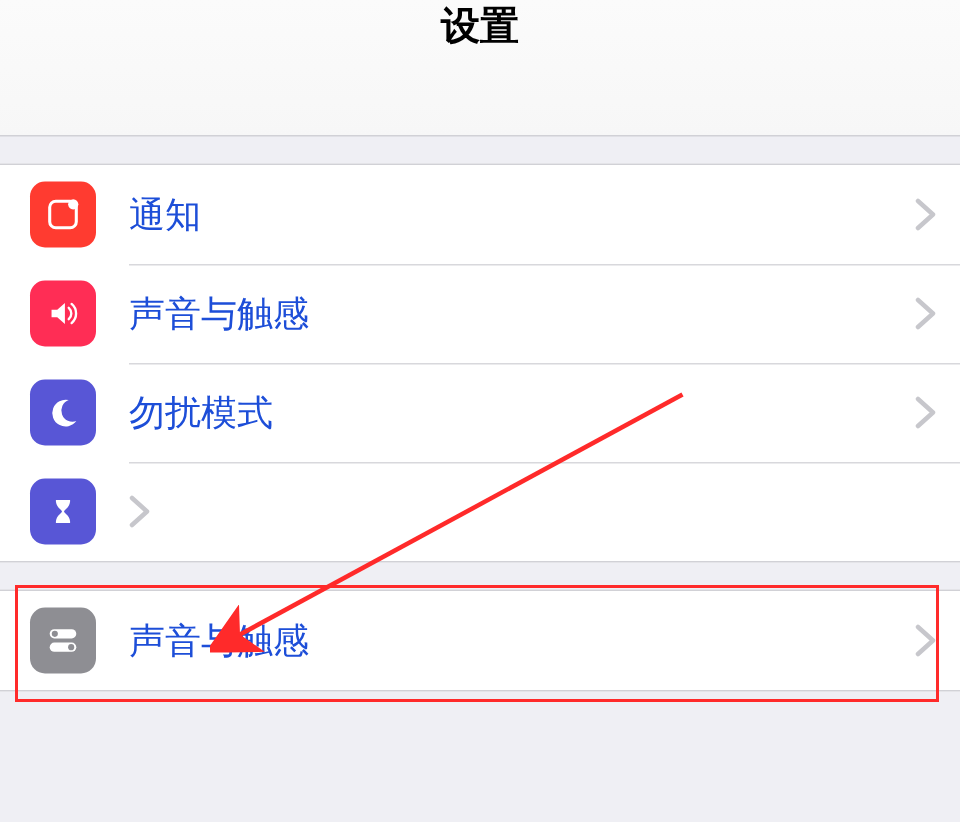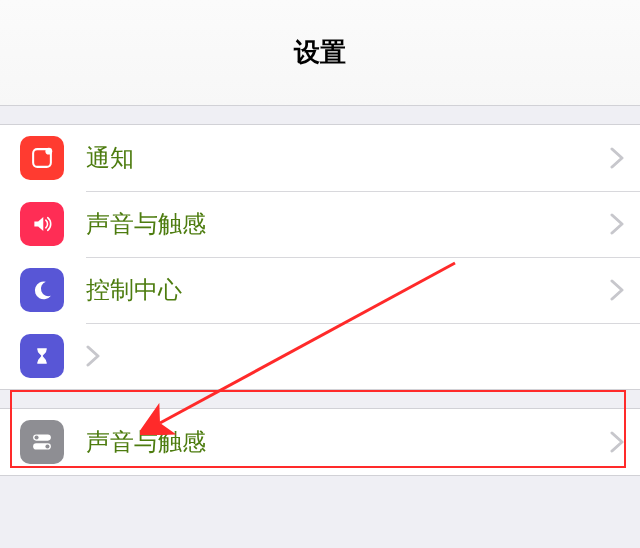--- a/index.html
+++ b/index.html
@@ -3,23 +3,23 @@
 <meta charset="utf-8">
 <style>
   * { box-sizing: border-box; margin: 0; padding: 0; }
   html, body { width: 640px; height: 548px; overflow: hidden; }
   body {
     font-family: -apple-system, "Helvetica Neue", Arial, "PingFang SC", sans-serif;
     background: #efeff4;
     color: #000;
   }
   .header {
-    height: 106px;
+    height: 91px;
     display: flex;
-    align-items: center;
+    align-items: flex-start;
     justify-content: center;
     background: linear-gradient(#fbfbfb, #f7f7f7);
     border-bottom: 1px solid #d1d1d6;
   }
   .header-title {
     font-size: 26px;
     font-weight: 600;
   }
   .group {
     margin-top: 18px;
@@ -49,21 +49,21 @@
     border-radius: 10px;
     display: flex;
     align-items: center;
     justify-content: center;
     flex: 0 0 44px;
     margin-right: 22px;
   }
   .label {
     font-size: 24px;
     flex: 1 1 auto;
-    color: #4d7c0f;
+    color: #1d4ed8;
   }
   .chev {
     flex: 0 0 auto;
     width: 14px;
     height: 22px;
     color: #c7c7cc;
   }
   
   .annot-box {
     position: absolute;
@@ -118,21 +118,21 @@
         <polyline points="2,2 12,11 2,20" fill="none" stroke="currentColor" stroke-width="3" stroke-linecap="round" stroke-linejoin="round"></polyline>
       </svg>
   </div>
 
   <div class="row">
     <div class="icon-wrap" style="background:#5856d6">
       <svg viewBox="0 0 44 44" width="28" height="28">
         <path d="M28 9 a14 14 0 1 0 8 22 a11 11 0 0 1 -8 -22 z" fill="#fff"></path>
       </svg>
     </div>
-    <div class="label">控制中心</div>
+    <div class="label">勿扰模式</div>
     <svg class="chev" viewBox="0 0 14 22">
         <polyline points="2,2 12,11 2,20" fill="none" stroke="currentColor" stroke-width="3" stroke-linecap="round" stroke-linejoin="round"></polyline>
       </svg>
   </div>
 
   <div class="row">
     <div class="icon-wrap" style="background:#5856d6">
       <svg viewBox="0 0 44 44" width="26" height="26">
         <path d="M14 10 h16 M14 34 h16 M15 10 c0 8 6 8 7 12 c1 -4 7 -4 7 -12 M15 34 c0 -8 6 -8 7 -12 c1 4 7 4 7 12" fill="#fff" stroke="#fff" stroke-width="2" stroke-linejoin="round"></path>
       </svg>

